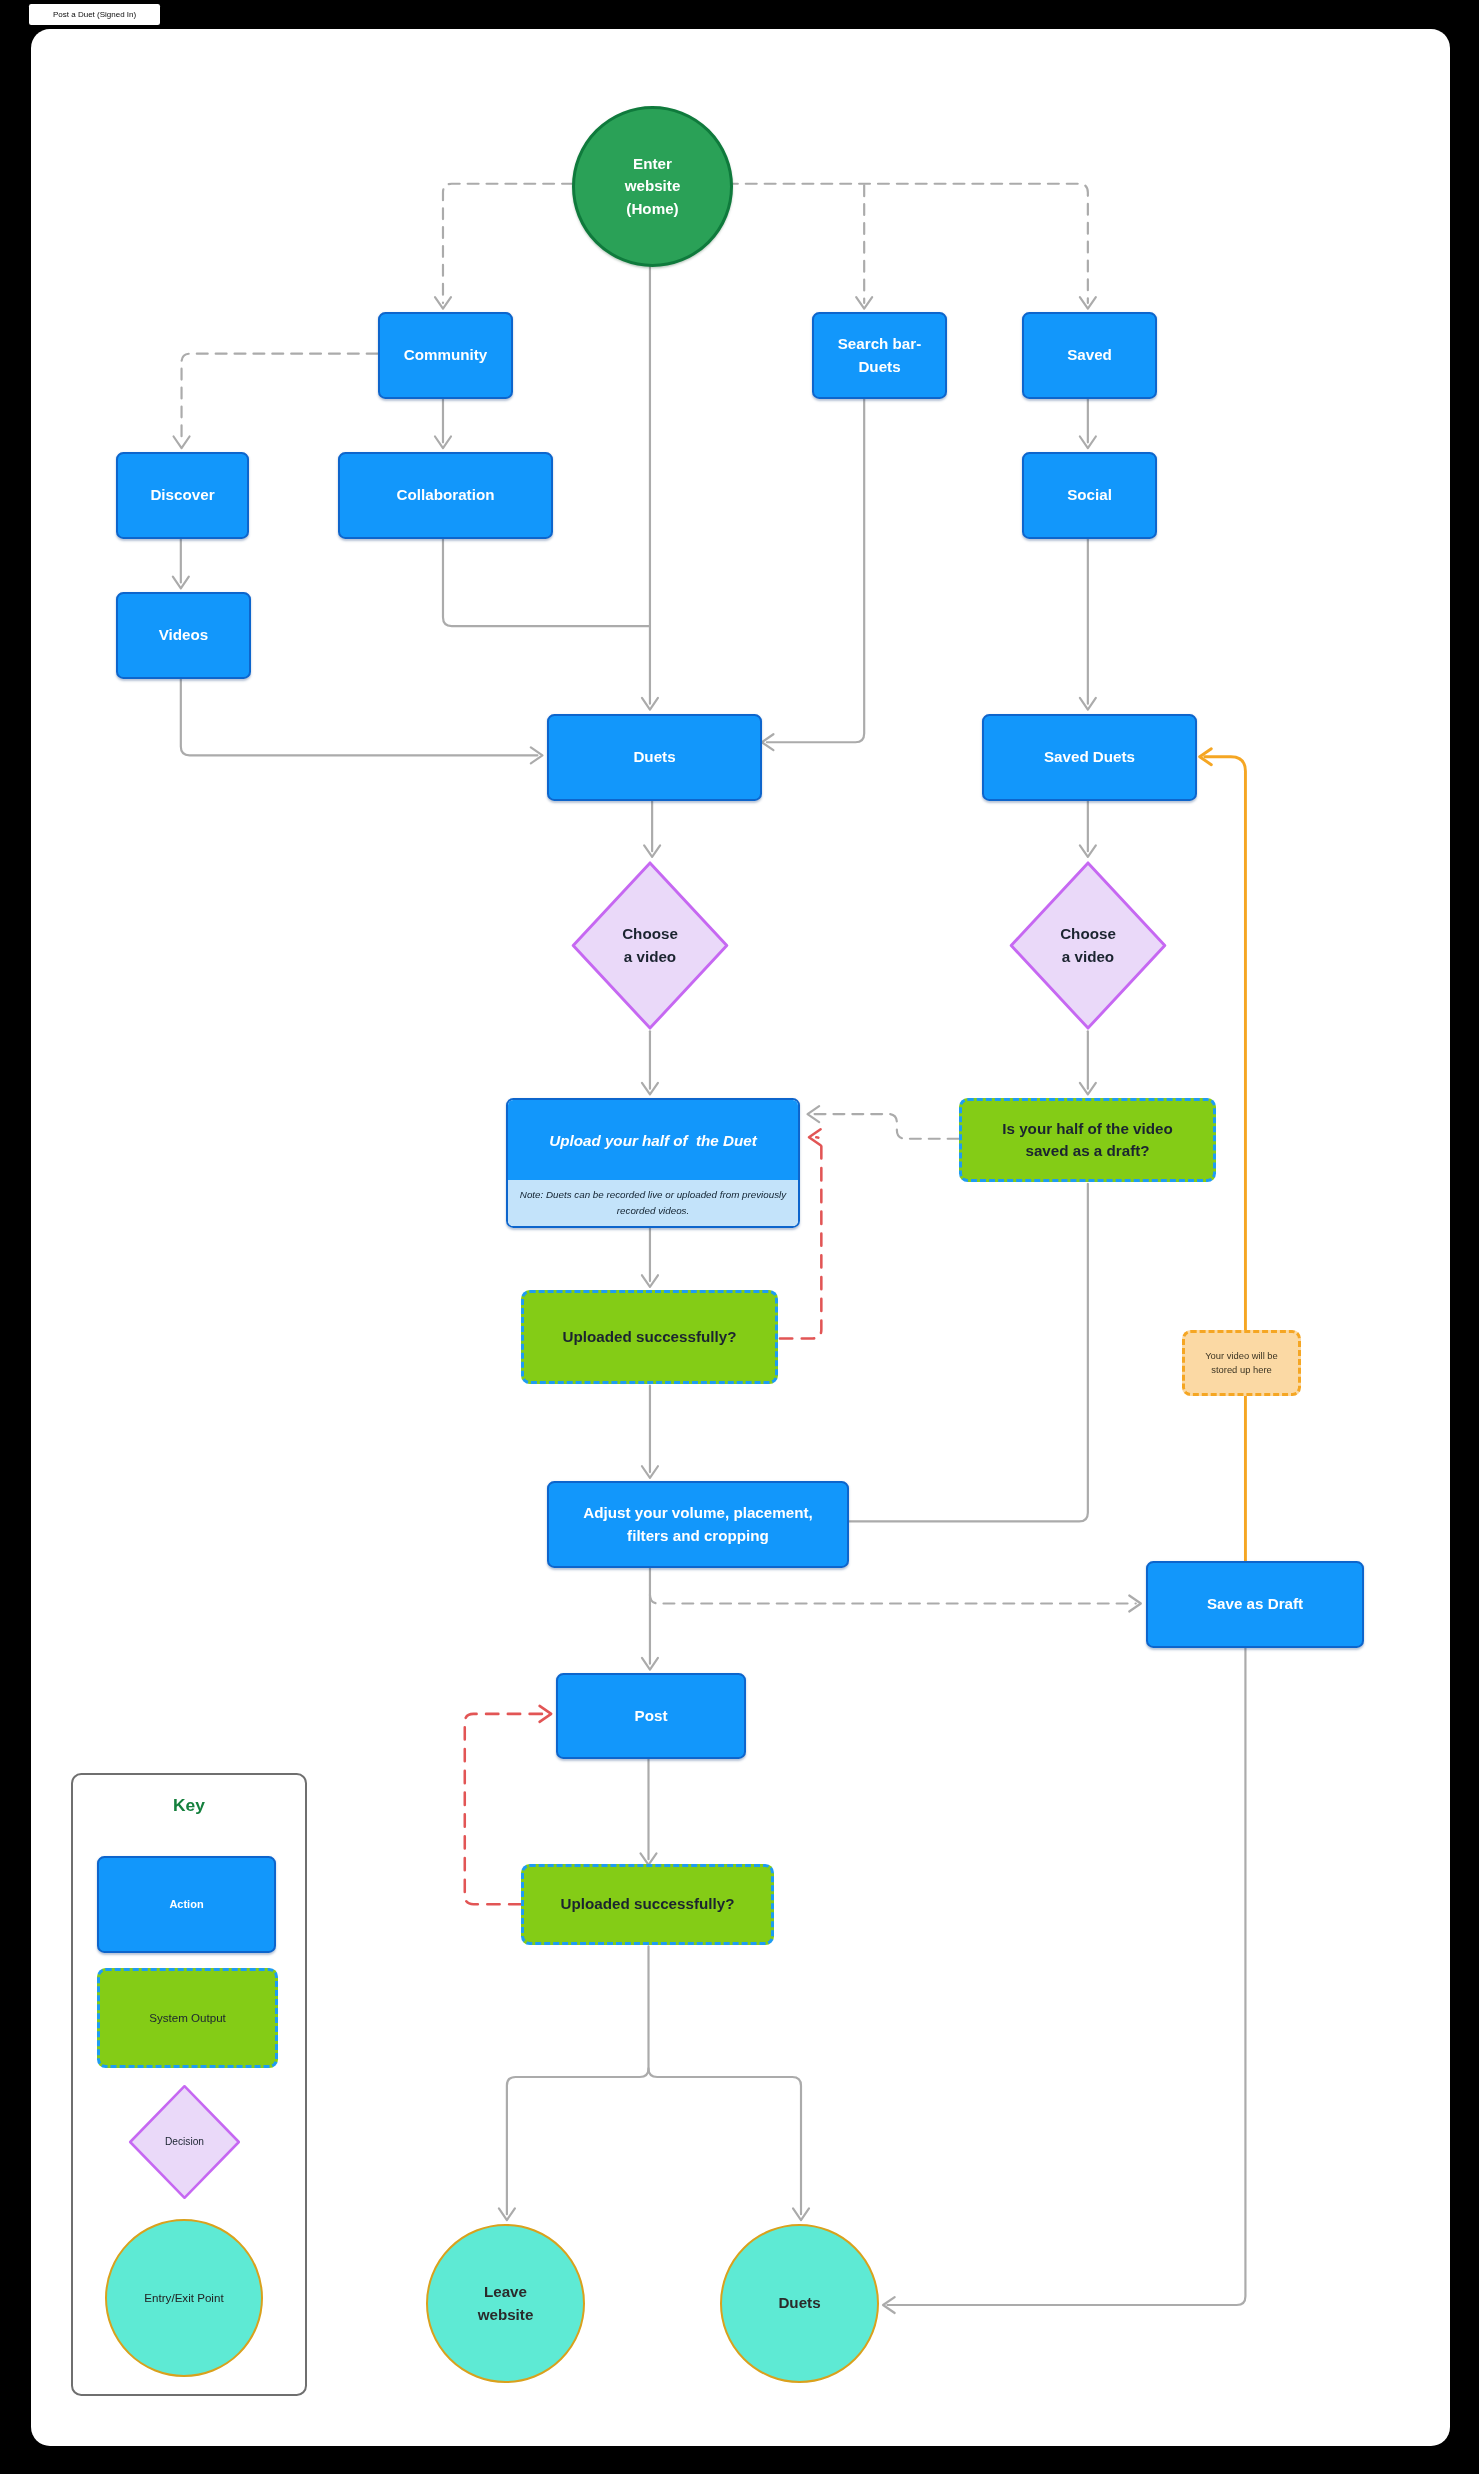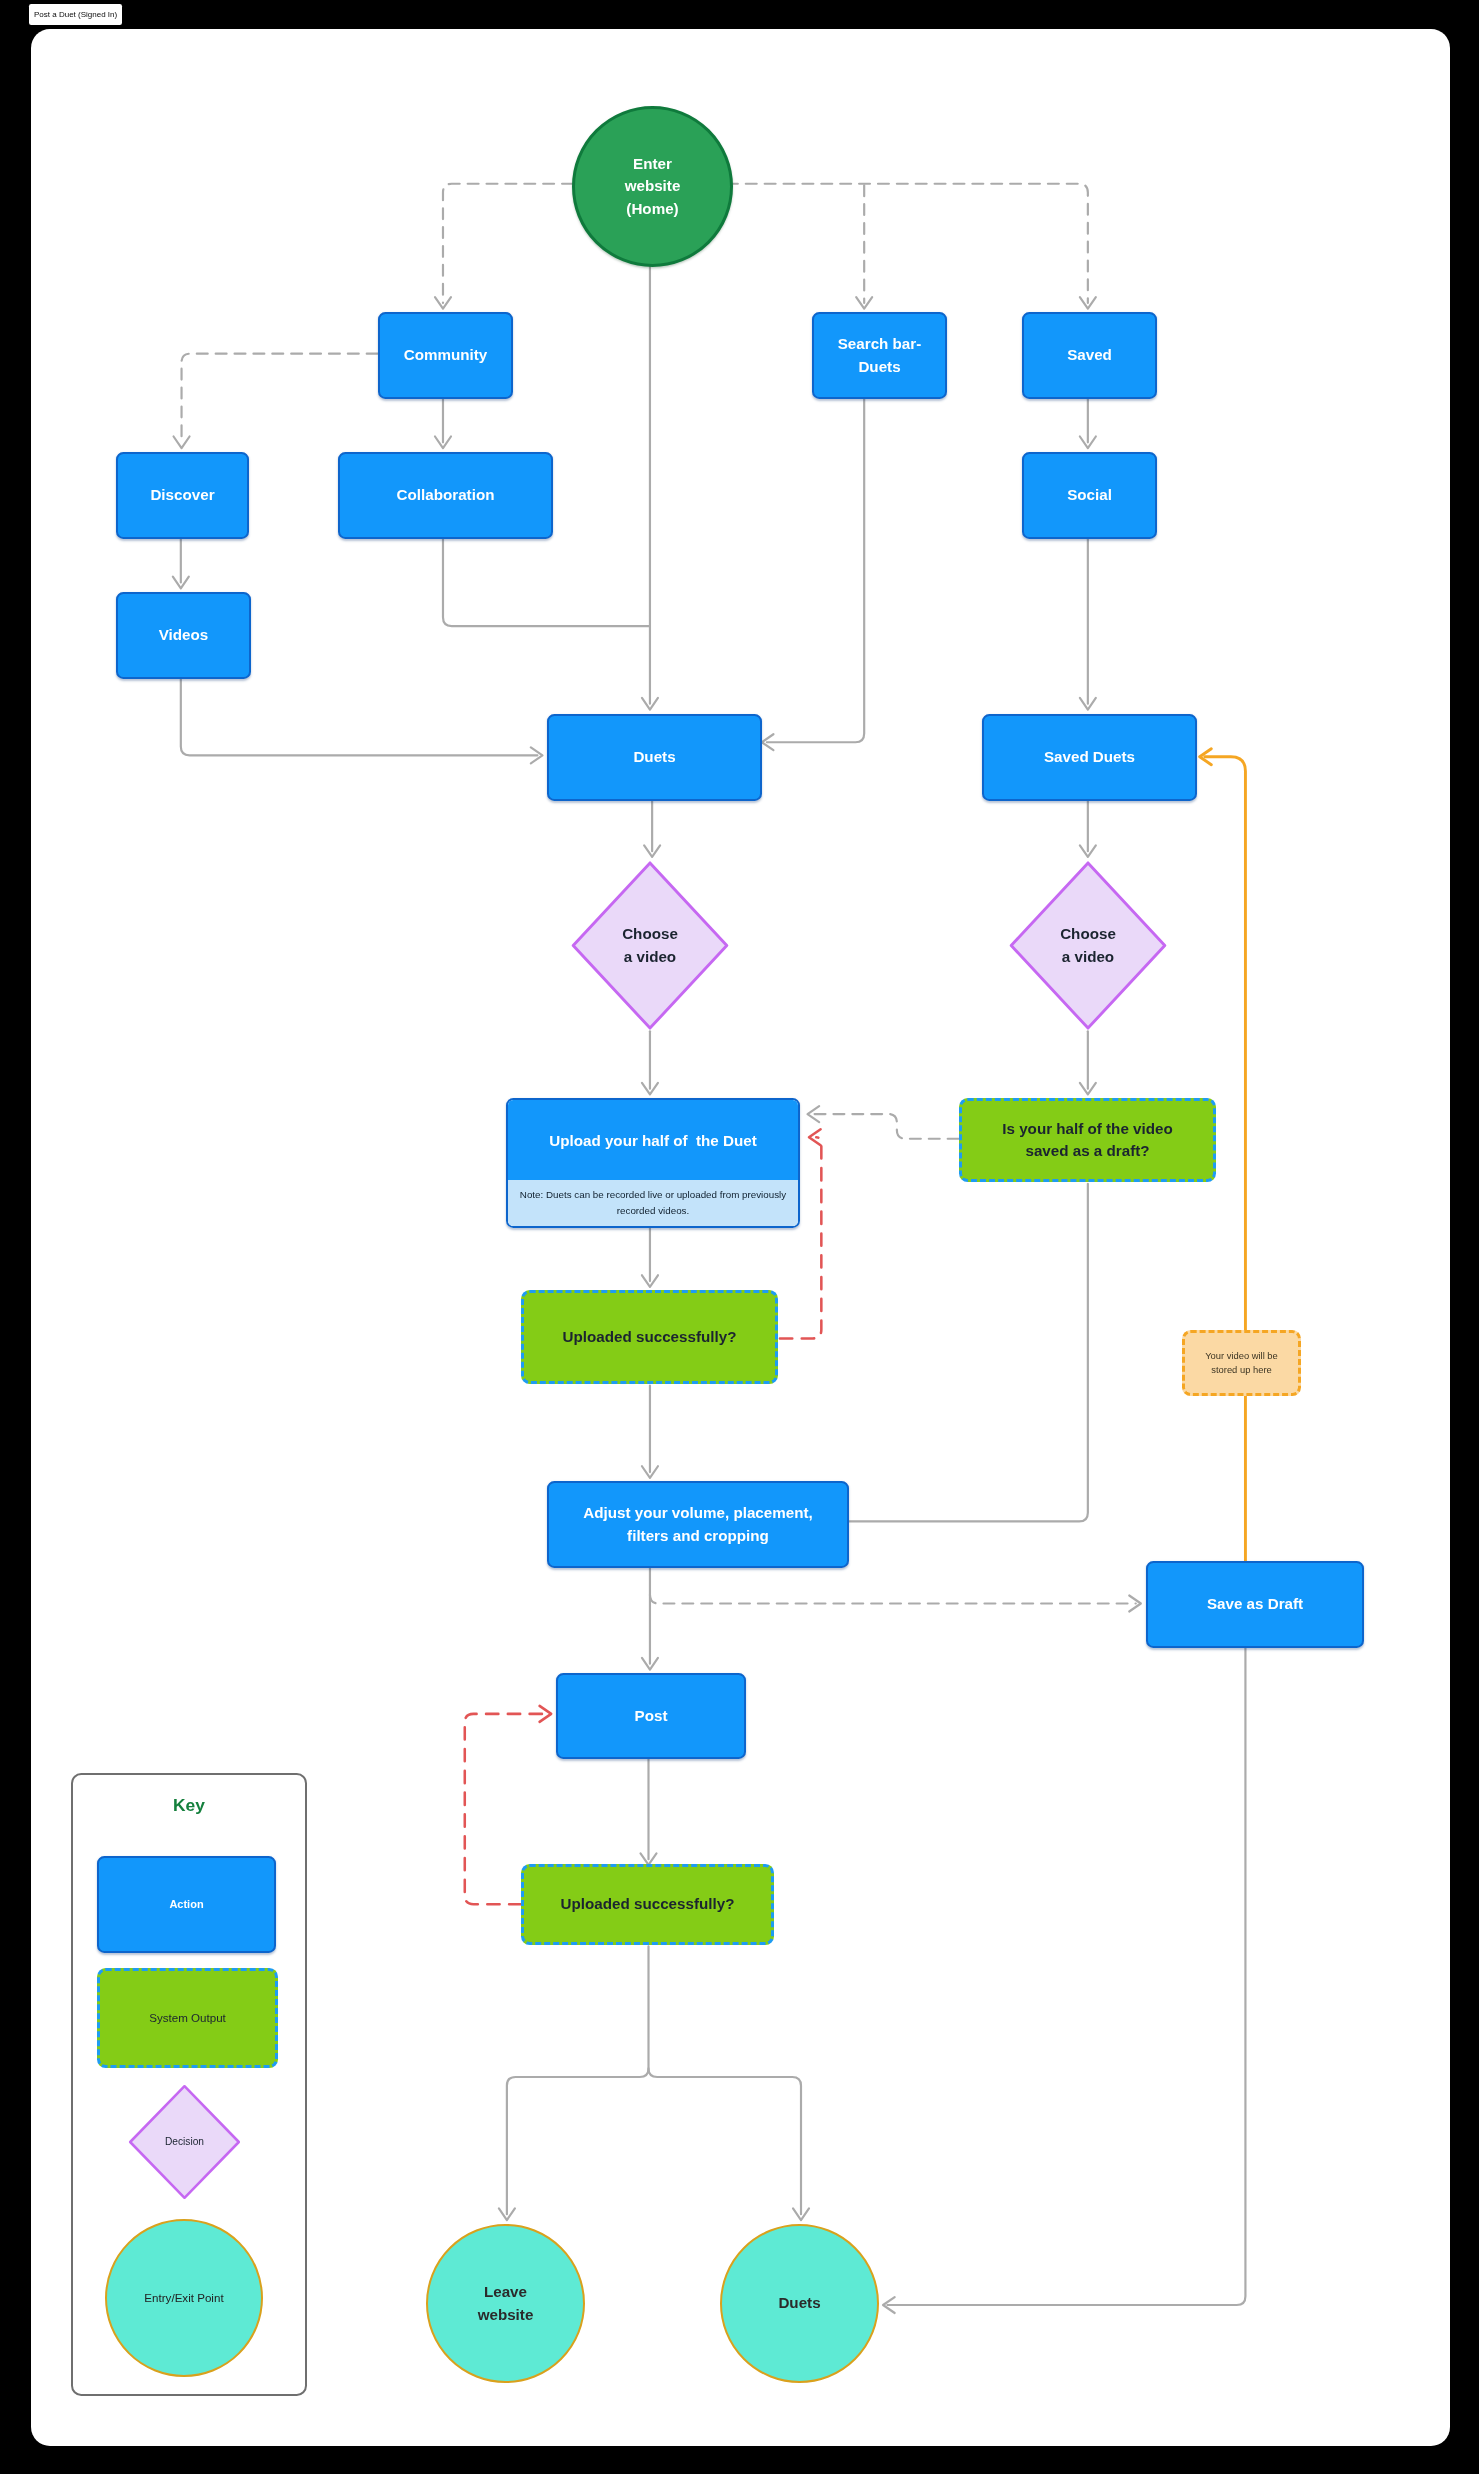--- a/index.html
+++ b/index.html
@@ -1,20 +1,20 @@
 <!DOCTYPE html>
 <html style="font-size:11.6px"><head>
 <meta charset="utf-8">
 <style>
   html,body{margin:0;padding:0;background:#000;}
   #stage{position:relative;width:1480px;height:2475px;background:#000;overflow:hidden;
          font-family:"Liberation Sans","DejaVu Sans",sans-serif;}
   #canvas{position:absolute;left:30.5px;top:29px;width:1419px;height:2417px;background:#fff;border-radius:19px;}
   #tab-pill{position:absolute;left:29px;top:3.6px;height:21px;display:flex;align-items:center;
-            padding:0 5px;background:#fff;border-radius:2.2px;font-size:8px;color:#0d0d0d;z-index:6;}
+            padding:0 24px;background:#fff;border-radius:2.2px;font-size:8px;color:#0d0d0d;z-index:6;}
   #wires{position:absolute;left:0;top:0;z-index:2;}
   .node{position:absolute;z-index:3;display:flex;align-items:center;justify-content:center;
         text-align:center;white-space:pre-wrap;line-height:1.45;}
   .action{background:#1297fb;border:2.9px solid #0d65cc;border-radius:7.3px;color:#fff;
           font-weight:bold;font-size:15.2px;box-shadow:0 1.5px 2.2px rgba(20,60,120,.3);}
   .sysout{background:#84cc16;border:3.6px dashed #1e9cf2;border-radius:8.7px;color:#1b2430;
           font-weight:bold;font-size:15.2px;}
   .entry-circle{background:#2aa157;border:3.6px solid #0f7a3c;border-radius:50%;color:#fff;
           font-weight:bold;font-size:15.2px;box-shadow:0 1.5px 2.2px rgba(0,60,20,.25);}
   .exit-circle{background:#5eead4;border:2.9px solid #d9a11d;border-radius:50%;color:#2b2b2b;
@@ -170,21 +170,21 @@
 a video</span>
   </div>
   <div class="node diamond-box" style="left:1008px;top:860px;width:160px;height:171px;">
     <svg width="160" height="171" viewBox="0 0 220 236">
       <polygon points="110,4 216,118 110,232 4,118" fill="#ead9f9" stroke="#c668f2" stroke-width="4" stroke-linejoin="round"></polygon>
     </svg>
     <span class="lbl">Choose
 a video</span>
   </div>
 
-  <div class="upload-wrap" style="left:506px;top:1098px;width:290px;">
+  <div class="upload-wrap" style="left:506px;top:1098px;width:290px;font-style:italic;">
     <div class="upload-top">
       <span>Upload your half of  the Duet</span>
     </div>
     <div class="upload-note">
       <span>Note: Duets can be recorded live or uploaded from previously recorded videos.</span>
     </div>
   </div>
 
   <div class="node sysout" style="left:959px;top:1098px;width:251px;height:78px;">
     <span>Is your half of the video

